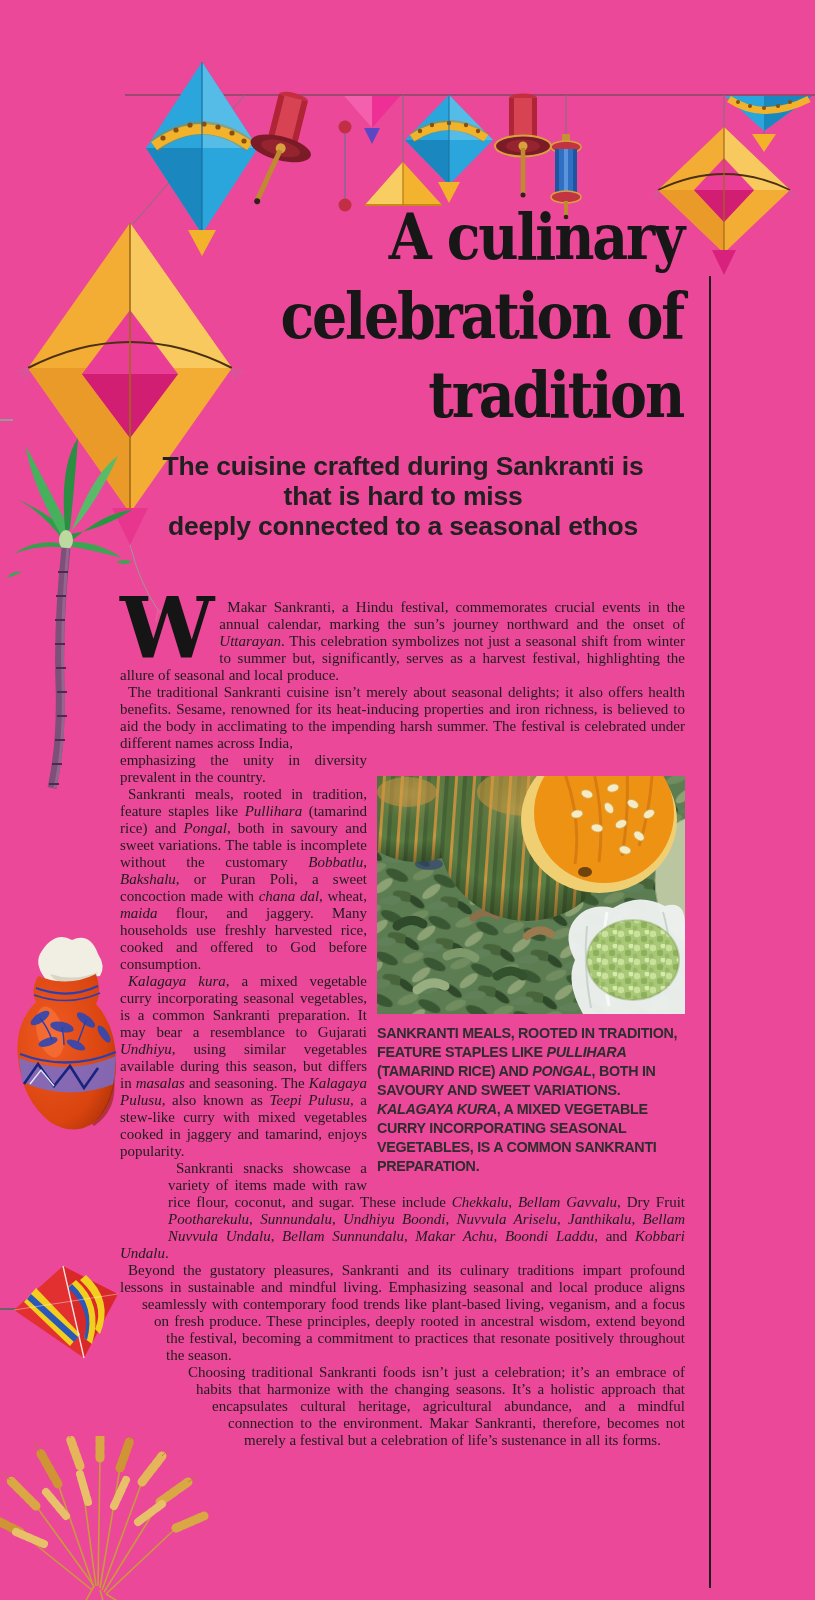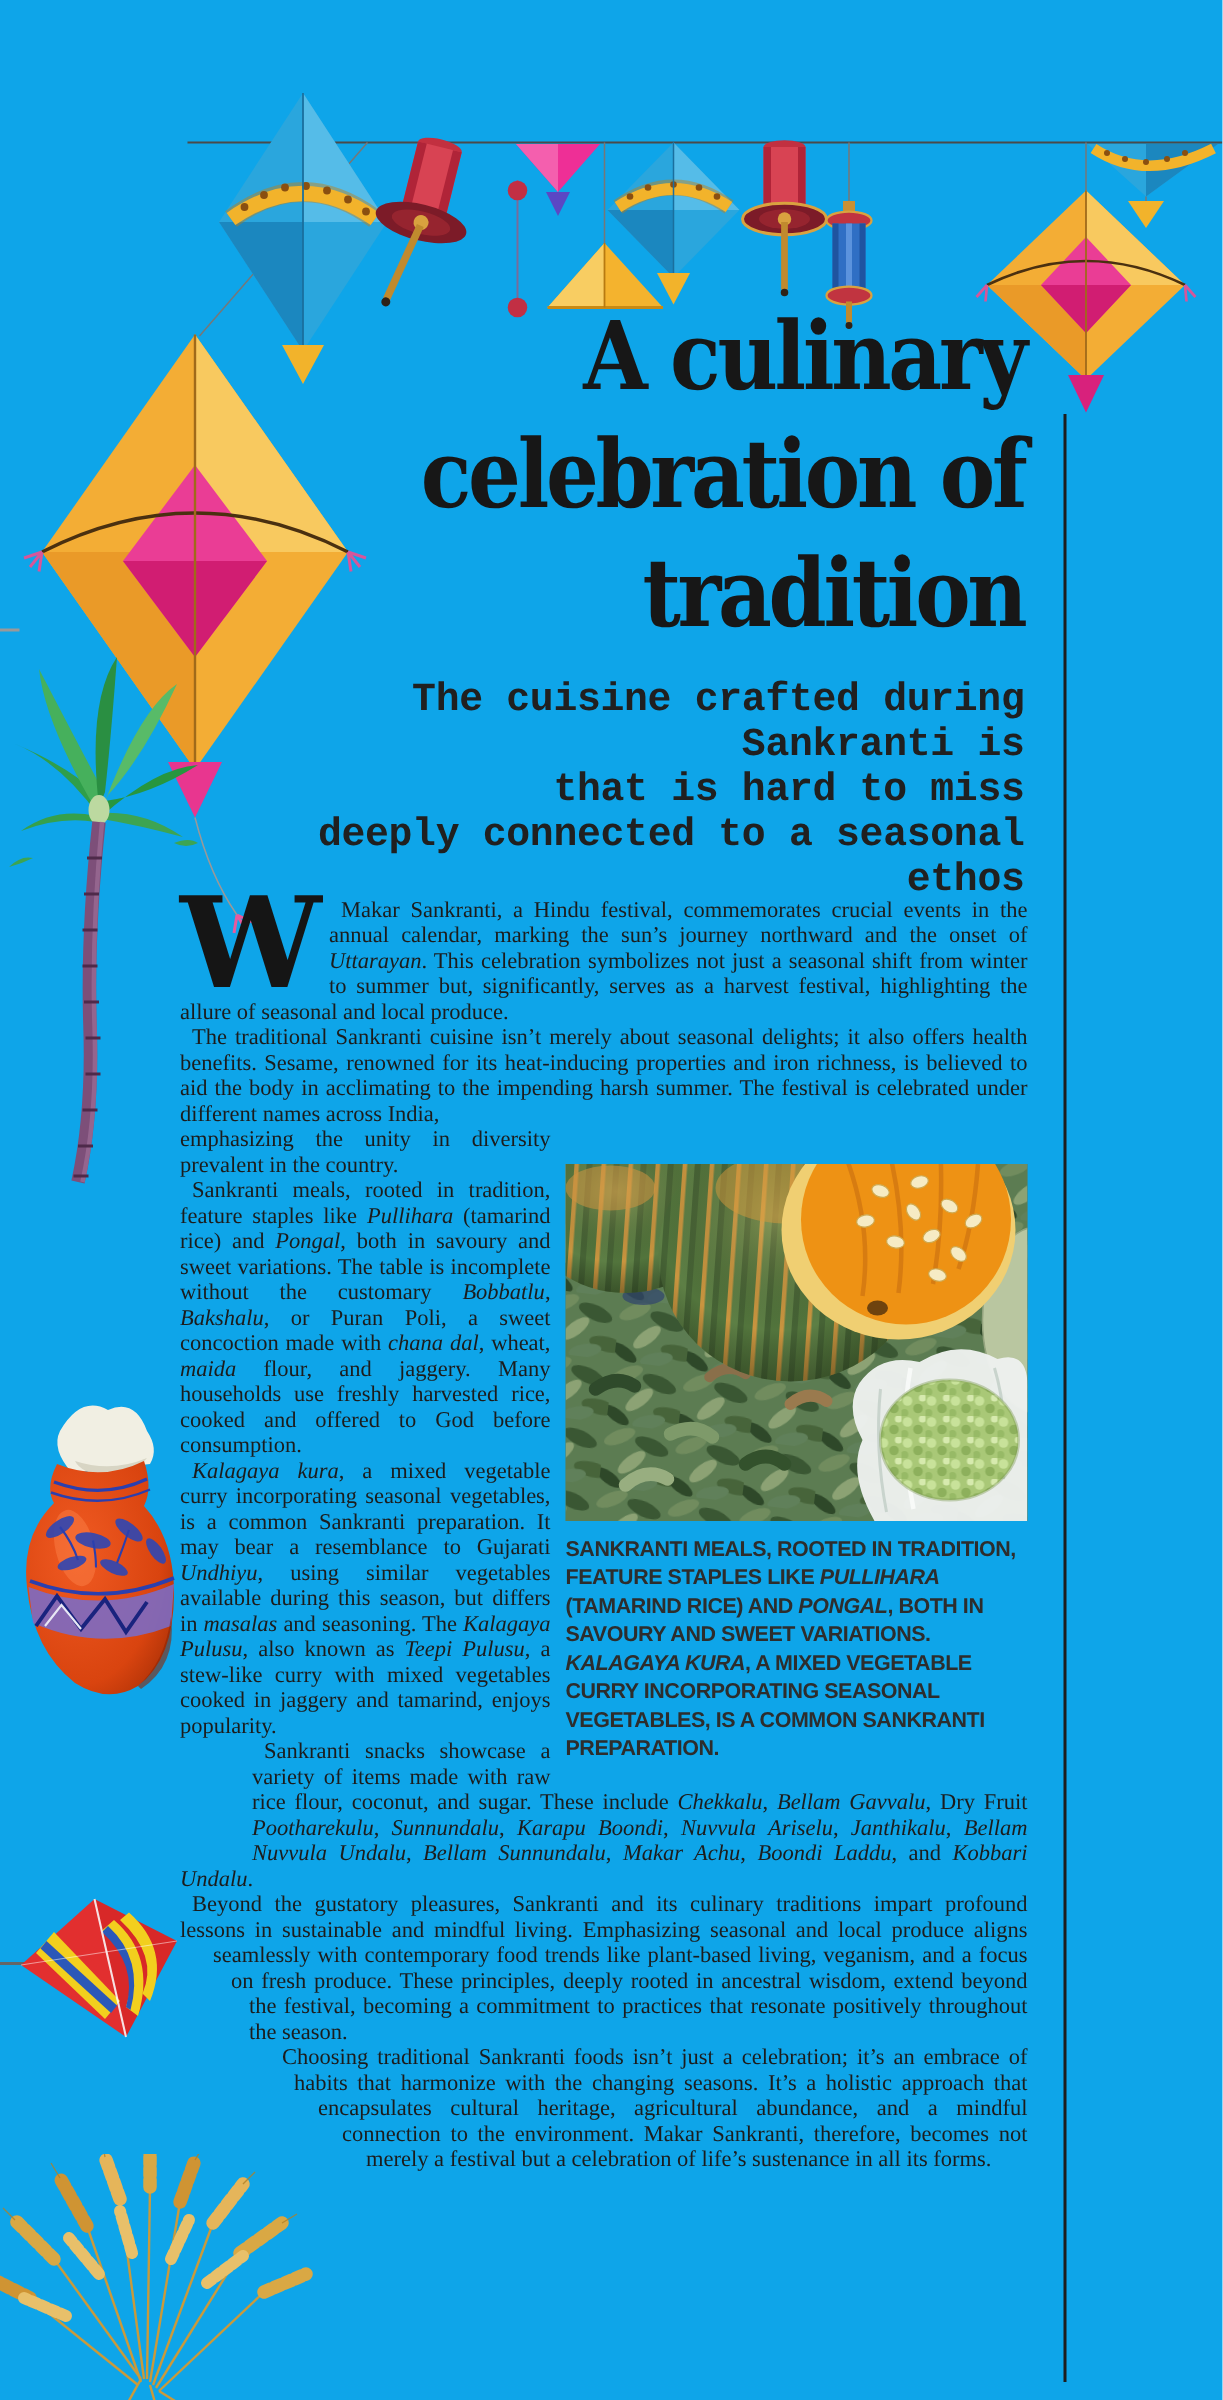--- a/index.html
+++ b/index.html
@@ -1,24 +1,24 @@
 <!DOCTYPE html>
 <html lang="en"><head>
 <meta charset="utf-8">
 <style>
   html,body{margin:0;padding:0;background:#fff;}
-  .page{position:relative;width:815px;height:1600px;background:#0ea5e9;overflow:hidden;
+  .page{position:relative;width:815px;height:1600px;background:#ec4899;overflow:hidden;
         font-family:"Liberation Serif",serif;color:#1c1c1c;}
   
   .headline{position:absolute;top:198px;right:132px;width:480px;text-align:right;
             font-family:"DejaVu Serif",serif;font-weight:700;color:#171717;
             font-size:63px;line-height:79px;letter-spacing:-2.5px;
             transform:scaleX(.88);transform-origin:100% 0;z-index:5;}
-  .standfirst{position:absolute;top:451px;right:132px;width:560px;text-align:right;
-              font-family:Liberation Mono, monospace;font-weight:700;color:#202020;
+  .standfirst{position:absolute;top:451px;right:132px;width:560px;text-align:center;
+              font-family:Liberation Sans, sans-serif;font-weight:700;color:#202020;
               font-size:26.5px;line-height:30px;letter-spacing:-.2px;z-index:5;}
   .byline-row{position:absolute;left:130px;top:553px;width:553px;z-index:5;
               border-bottom:3px dotted #8a8a8a;padding-bottom:7px;}
   .byline{font-family:"Liberation Sans",sans-serif;font-weight:700;font-size:13.5px;
           letter-spacing:.2px;color:#111;}
   
   .article{position:absolute;left:120px;top:591px;width:565px;z-index:4;
            font-size:15px;line-height:17px;text-align:justify;hyphens:auto;}
   .article p{margin:0;text-indent:8px;}
   .article p.nofirst{text-indent:0;}
@@ -301,21 +301,21 @@
       </div>
       <div class="caption">SANKRANTI MEALS, ROOTED IN TRADITION, FEATURE STAPLES LIKE <i>PULLIHARA</i> (TAMARIND RICE) AND <i>PONGAL</i>, BOTH IN SAVOURY AND SWEET VARIATIONS. <i>KALAGAYA KURA</i>, A MIXED VEGETABLE CURRY INCORPORATING SEASONAL VEGETABLES, IS A COMMON SANKRANTI PREPARATION.</div>
     </div>
 
     <p class="nofirst">emphasizing the unity in diversity prevalent in the country.</p>
     <p>Sankranti meals, rooted in tradition, feature staples like <i>Pullihara</i> (tamarind rice) and <i>Pongal</i>, both in savoury and sweet variations. The table is incomplete without the customary <i>Bobbatlu</i>, <i>Bakshalu</i>, or Puran Poli, a sweet concoction made with <i>chana dal</i>, wheat, <i>maida</i> flour, and jaggery. Many households use freshly harvested rice, cooked and offered to God before consumption.</p>
     <p><i>Kalagaya kura</i>, a mixed vegetable curry incorporating seasonal vegetables, is a common Sankranti preparation. It may bear a resemblance to Gujarati <i>Undhiyu</i>, using similar vegetables available during this season, but differs in <i>masalas</i> and seasoning. The <i>Kalagaya Pulusu</i>, also known as <i>Teepi Pulusu</i>, a stew-like curry with mixed vegetables cooked in jaggery and tamarind, enjoys popularity.</p>
 
     <span class="sp0" style="height:10px"></span>
     <span class="sp" style="width:48px;height:66px"></span>
-    <p>Sankranti snacks showcase a variety of items made with raw rice flour, coconut, and sugar. These include <i>Chekkalu</i>, <i>Bellam Gavvalu</i>, Dry Fruit <i>Pootharekulu</i>, <i>Sunnundalu</i>, <i>Karapu Boondi</i>, <i>Nuvvula Ariselu</i>, <i>Janthikalu</i>, <i>Bellam Nuvvula Undalu</i>, <i>Bellam Sunnundalu</i>, <i>Makar Achu</i>, <i>Boondi Laddu</i>, and <i>Kobbari Undalu</i>.</p>
+    <p>Sankranti snacks showcase a variety of items made with raw rice flour, coconut, and sugar. These include <i>Chekkalu</i>, <i>Bellam Gavvalu</i>, Dry Fruit <i>Pootharekulu</i>, <i>Sunnundalu</i>, <i>Undhiyu Boondi</i>, <i>Nuvvula Ariselu</i>, <i>Janthikalu</i>, <i>Bellam Nuvvula Undalu</i>, <i>Bellam Sunnundalu</i>, <i>Makar Achu</i>, <i>Boondi Laddu</i>, and <i>Kobbari Undalu</i>.</p>
 
     <span class="sp0" style="height:40px"></span>
     <span class="sp" style="width:22px"></span>
     <span class="sp" style="width:34px"></span>
     <span class="sp" style="width:46px"></span>
     <p>Beyond the gustatory pleasures, Sankranti and its culinary traditions impart profound lessons in sustainable and mindful living. Emphasizing seasonal and local produce aligns seamlessly with contemporary food trends like plant-based living, veganism, and a focus on fresh produce. These principles, deeply rooted in ancestral wisdom, extend beyond the festival, becoming a commitment to practices that resonate positively throughout the season.</p>
 
     <span class="sp" style="width:60px"></span>
     <span class="sp" style="width:76px"></span>
     <span class="sp" style="width:92px"></span>

